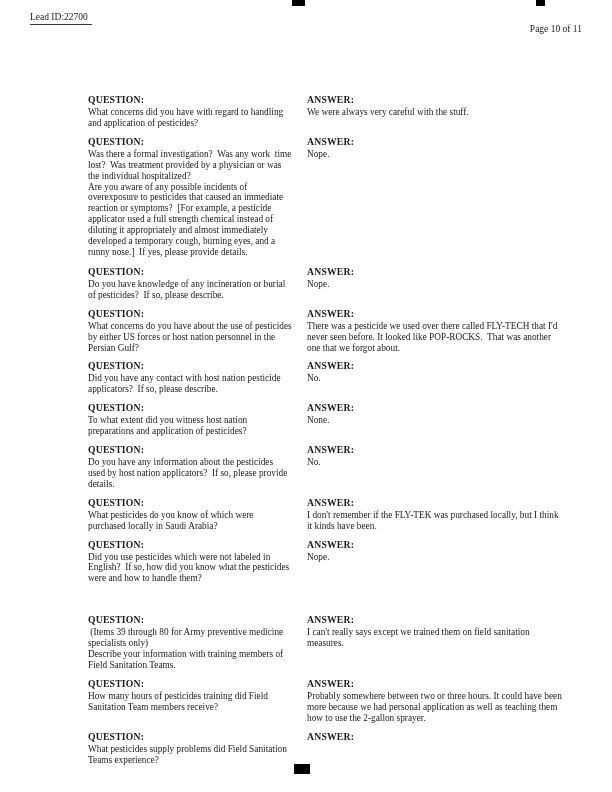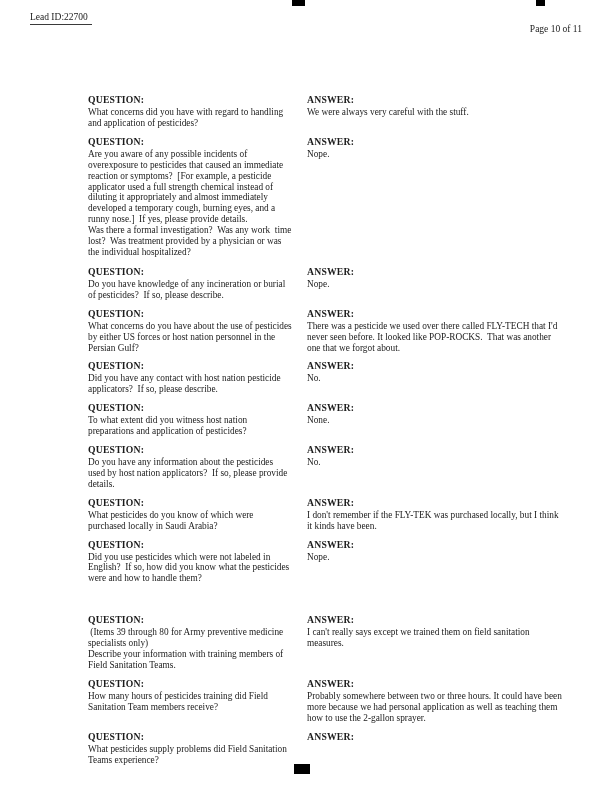--- a/index.html
+++ b/index.html
@@ -62,22 +62,22 @@
       </div>
       <div class="a-col">
         <div class="qa-label">ANSWER:</div>
         <div class="a-text">We were always very careful with the stuff.</div>
       </div>
     </div>
 
     <div class="qa-row">
       <div class="q-col">
         <div class="qa-label">QUESTION:</div>
+        <div class="q-text">Was there a formal investigation?  Was any work  time lost?  Was treatment provided by a physician or was the individual hospitalized?</div>
         <div class="q-text">Are you aware of any possible incidents of overexposure to pesticides that caused an immediate reaction or symptoms?  [For example, a pesticide applicator used a full strength chemical instead of diluting it appropriately and almost immediately developed a temporary cough, burning eyes, and a runny nose.]  If yes, please provide details.</div>
-        <div class="q-text">Was there a formal investigation?  Was any work  time lost?  Was treatment provided by a physician or was the individual hospitalized?</div>
       </div>
       <div class="a-col">
         <div class="qa-label">ANSWER:</div>
         <div class="a-text">Nope.</div>
       </div>
     </div>
 
     <div class="qa-row sp-sm">
       <div class="q-col">
         <div class="qa-label">QUESTION:</div>

